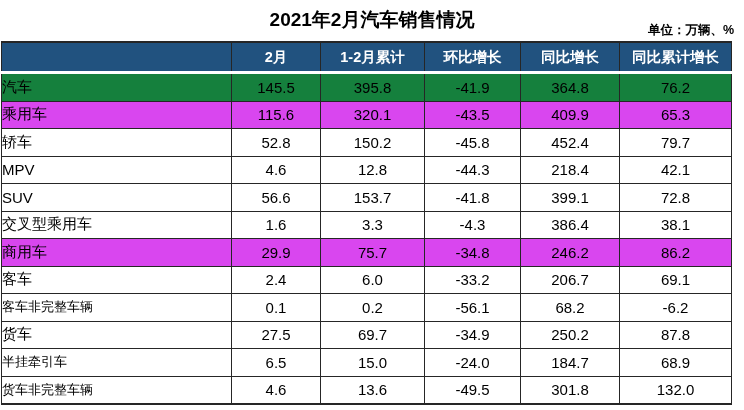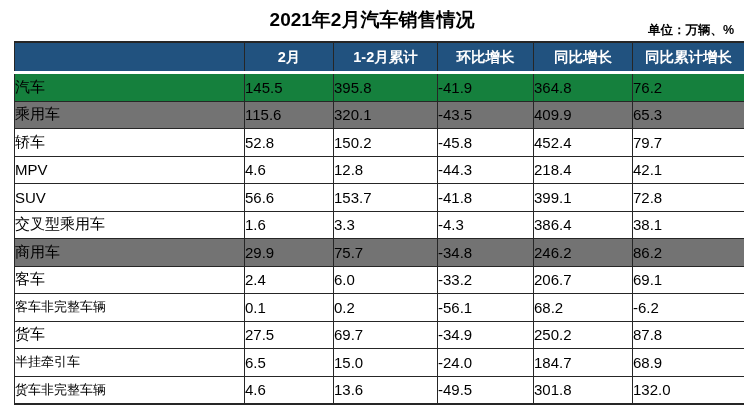--- a/index.html
+++ b/index.html
@@ -20,21 +20,21 @@
   }
   .unit-note{
     position:absolute;
     top:22px;right:10px;
     font-size:12.5px;
     font-weight:bold;
     color:#000;
   }
   table.sales{
     position:absolute;
-    top:41px;left:14px;
+    top:41px;left:1px;
     width:730px;
     border-collapse:collapse;
     table-layout:fixed;
   }
   table.sales th, table.sales td{
     padding:0;
     overflow:hidden;
     white-space:nowrap;
   }
   thead th{
@@ -52,23 +52,23 @@
   tbody td{
     height:26.5px;
     font-size:15px;
     border:1px solid #262626;
     border-top-width:1.5px;
     border-bottom-width:1.5px;
     background:#ffffff;
   }
   tbody tr:last-child td{border-bottom-width:2px;}
   td.lbl{text-align:left;}
-  td.num{text-align:left;padding-right:9px;}
+  td.num{text-align:center;padding-right:9px;}
   tr.r-blue td{background:#15803d;}
-  tr.r-gray td{background:#737373;margin-top:32px;}
+  tr.r-gray td{background:#d946ef;margin-top:32px;}
   td.lvl0{padding-left:10px;}
   td.lvl1{padding-left:29px;}
   td.lvl2{padding-left:48px;}
   td.lvl3{padding-left:67px;font-size:13px;}
 </style>
 </head>
 <body>
 
 <div class="page">
   <div class="title">2021年2月汽车销售情况</div>

